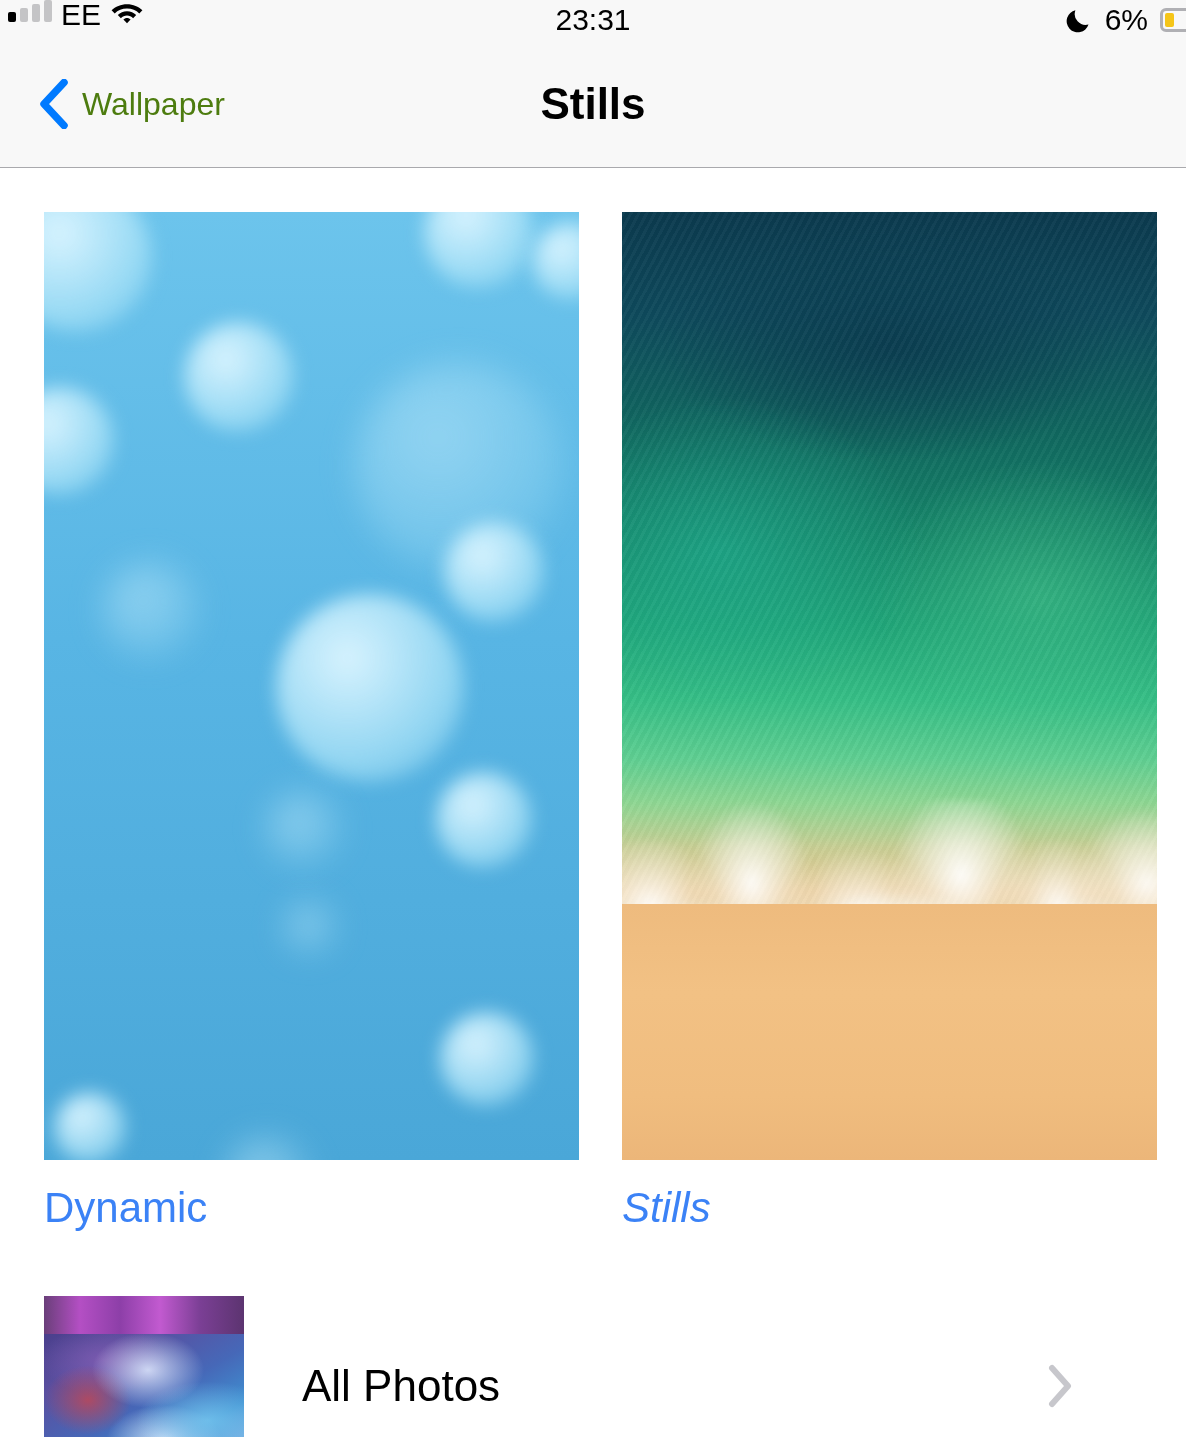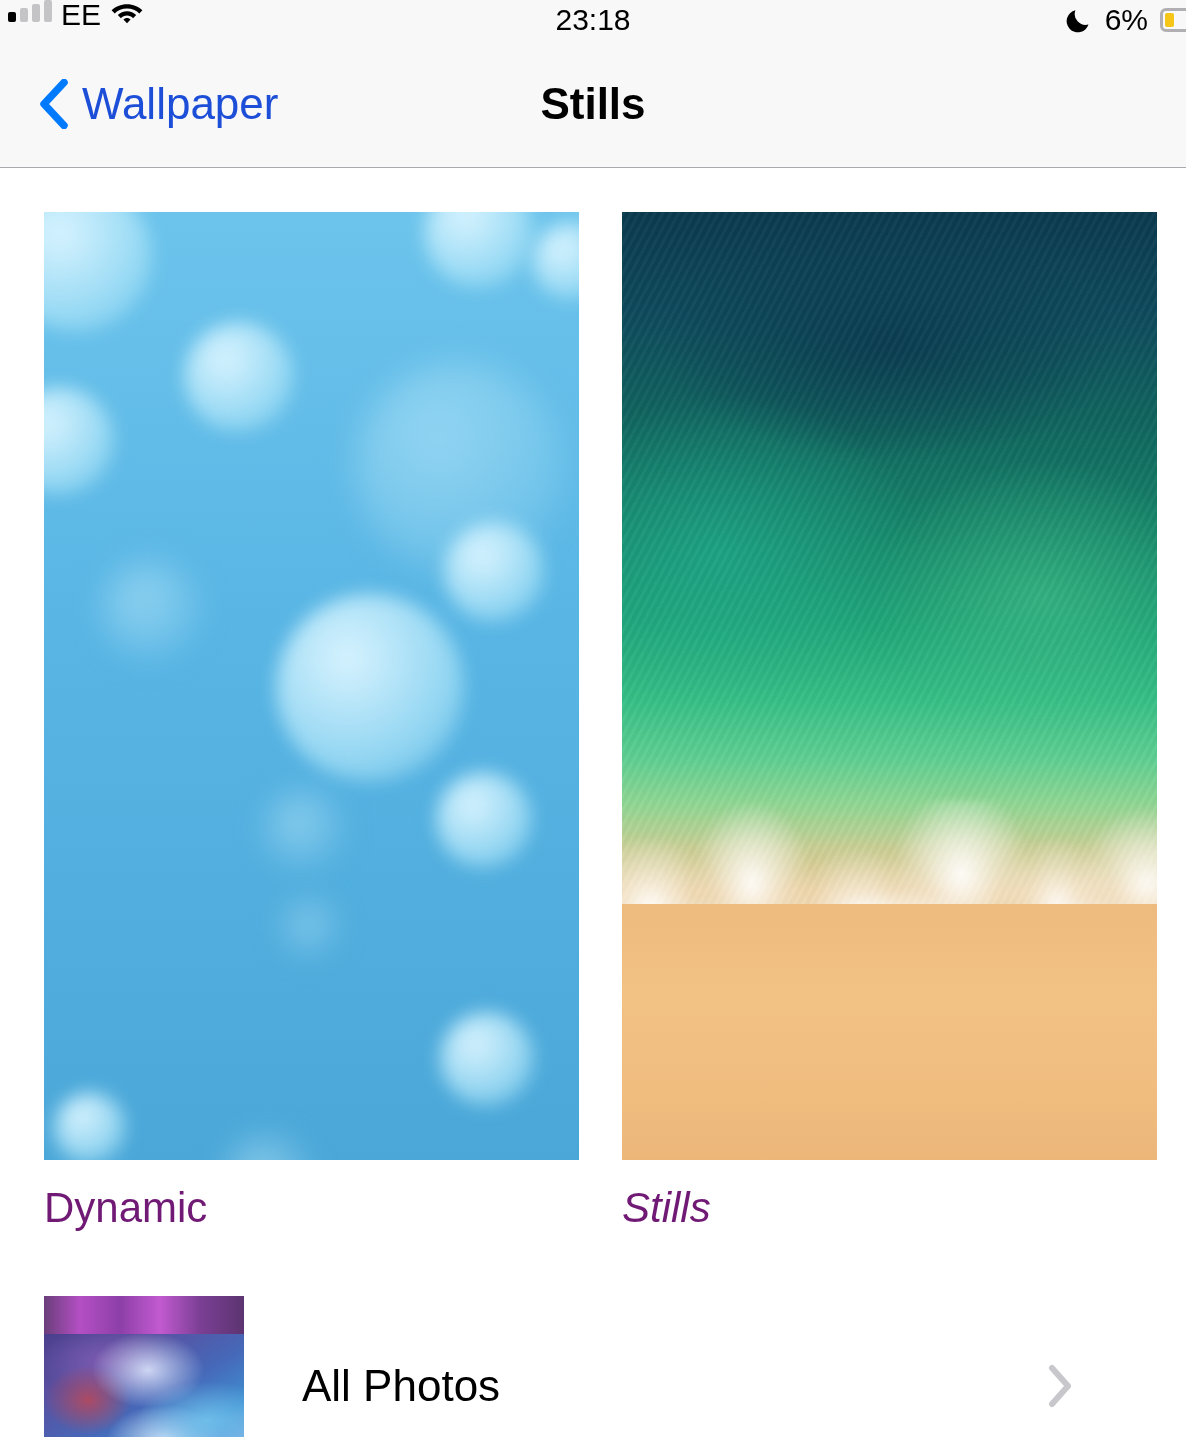--- a/index.html
+++ b/index.html
@@ -56,21 +56,21 @@
   .nav-bar{
     position:absolute; left:0; top:40px; width:1186px; height:128px;
     background:#f8f8f8;
     border-bottom:1px solid #a9a9ad;
   }
   .back-btn{
     position:absolute; left:36px; top:0; height:128px;
     display:flex; align-items:center; gap:12px; cursor:pointer;
   }
   .chevron-left{ width:34px; height:50px; display:block; }
-  .back-label{ font-size:44px; color:#1d4ed8; line-height:44px; }
+  .back-label{ font-size:32px; color:#4d7c0f; line-height:44px; }
   .nav-title{
     position:absolute; left:0; top:0; width:1186px; height:128px;
     display:flex; align-items:center; justify-content:center;
     font-size:44px; font-weight:700; color:#000;
   }
 
   
   .content{
     position:absolute; left:0; top:169px; width:1186px; height:1268px;
     background:#fff; overflow:hidden;
@@ -81,21 +81,21 @@
   }
   .cell{ position:absolute; top:0; }
   .cell.left{ left:44px; }
   .cell.right{ left:622px;font-style:italic; }
   .thumb{
     width:535px; height:948px;
     position:relative; overflow:hidden; cursor:pointer;
     background:#ddd;
   }
   .cell-label{
-    font-size:42px; color:#701a75; margin-top:24px; line-height:48px;
+    font-size:42px; color:#3b82f6; margin-top:24px; line-height:48px;
   }
 
   
   .bokeh-bg{
     position:absolute; inset:0;
     background:linear-gradient(to bottom,#6cc4ec 0%,#58b5e4 45%,#4aa7d8 100%);
   }
   .bubble{
     position:absolute; border-radius:50%;
     background:radial-gradient(circle at 38% 34%, rgba(220,245,255,.96), rgba(168,226,247,.72) 62%, rgba(150,216,242,.18) 92%, rgba(150,216,242,0) 100%);
@@ -211,21 +211,21 @@
     </div>
     <span class="carrier">EE</span>
     <svg class="wifi" viewBox="0 0 34 24">
       <path d="M17 4.2C10.9 4.2 5.4 6.6 1.6 10.3l3.1 3.1C7.8 10.3 12.2 8.5 17 8.5s9.2 1.8 12.3 4.9l3.1-3.1C28.6 6.6 23.1 4.2 17 4.2z" fill="#000"></path>
       <path d="M17 11.3c-3.6 0-6.8 1.4-9.2 3.8l3.1 3.1c1.6-1.6 3.8-2.6 6.1-2.6s4.5 1 6.1 2.6l3.1-3.1c-2.4-2.4-5.6-3.8-9.2-3.8z" fill="#000"></path>
       <path d="M17 18.1c-1.4 0-2.7.6-3.6 1.5l3.6 3.6 3.6-3.6c-.9-.9-2.2-1.5-3.6-1.5z" fill="#000"></path>
     </svg>
   </div>
 
   <div class="sb-time">
-    <span>23:18</span>
+    <span>23:31</span>
   </div>
 
   <div class="sb-right">
     <svg class="moon" viewBox="0 0 28 28">
       <path d="M23.5 18.6A11 11 0 0 1 10.4 4.2a11.2 11.2 0 1 0 13.1 14.4z" fill="#000"></path>
     </svg>
     <span class="batt-pct">6%</span>
     <div class="battery">
       <div class="fill"></div>
     </div>

